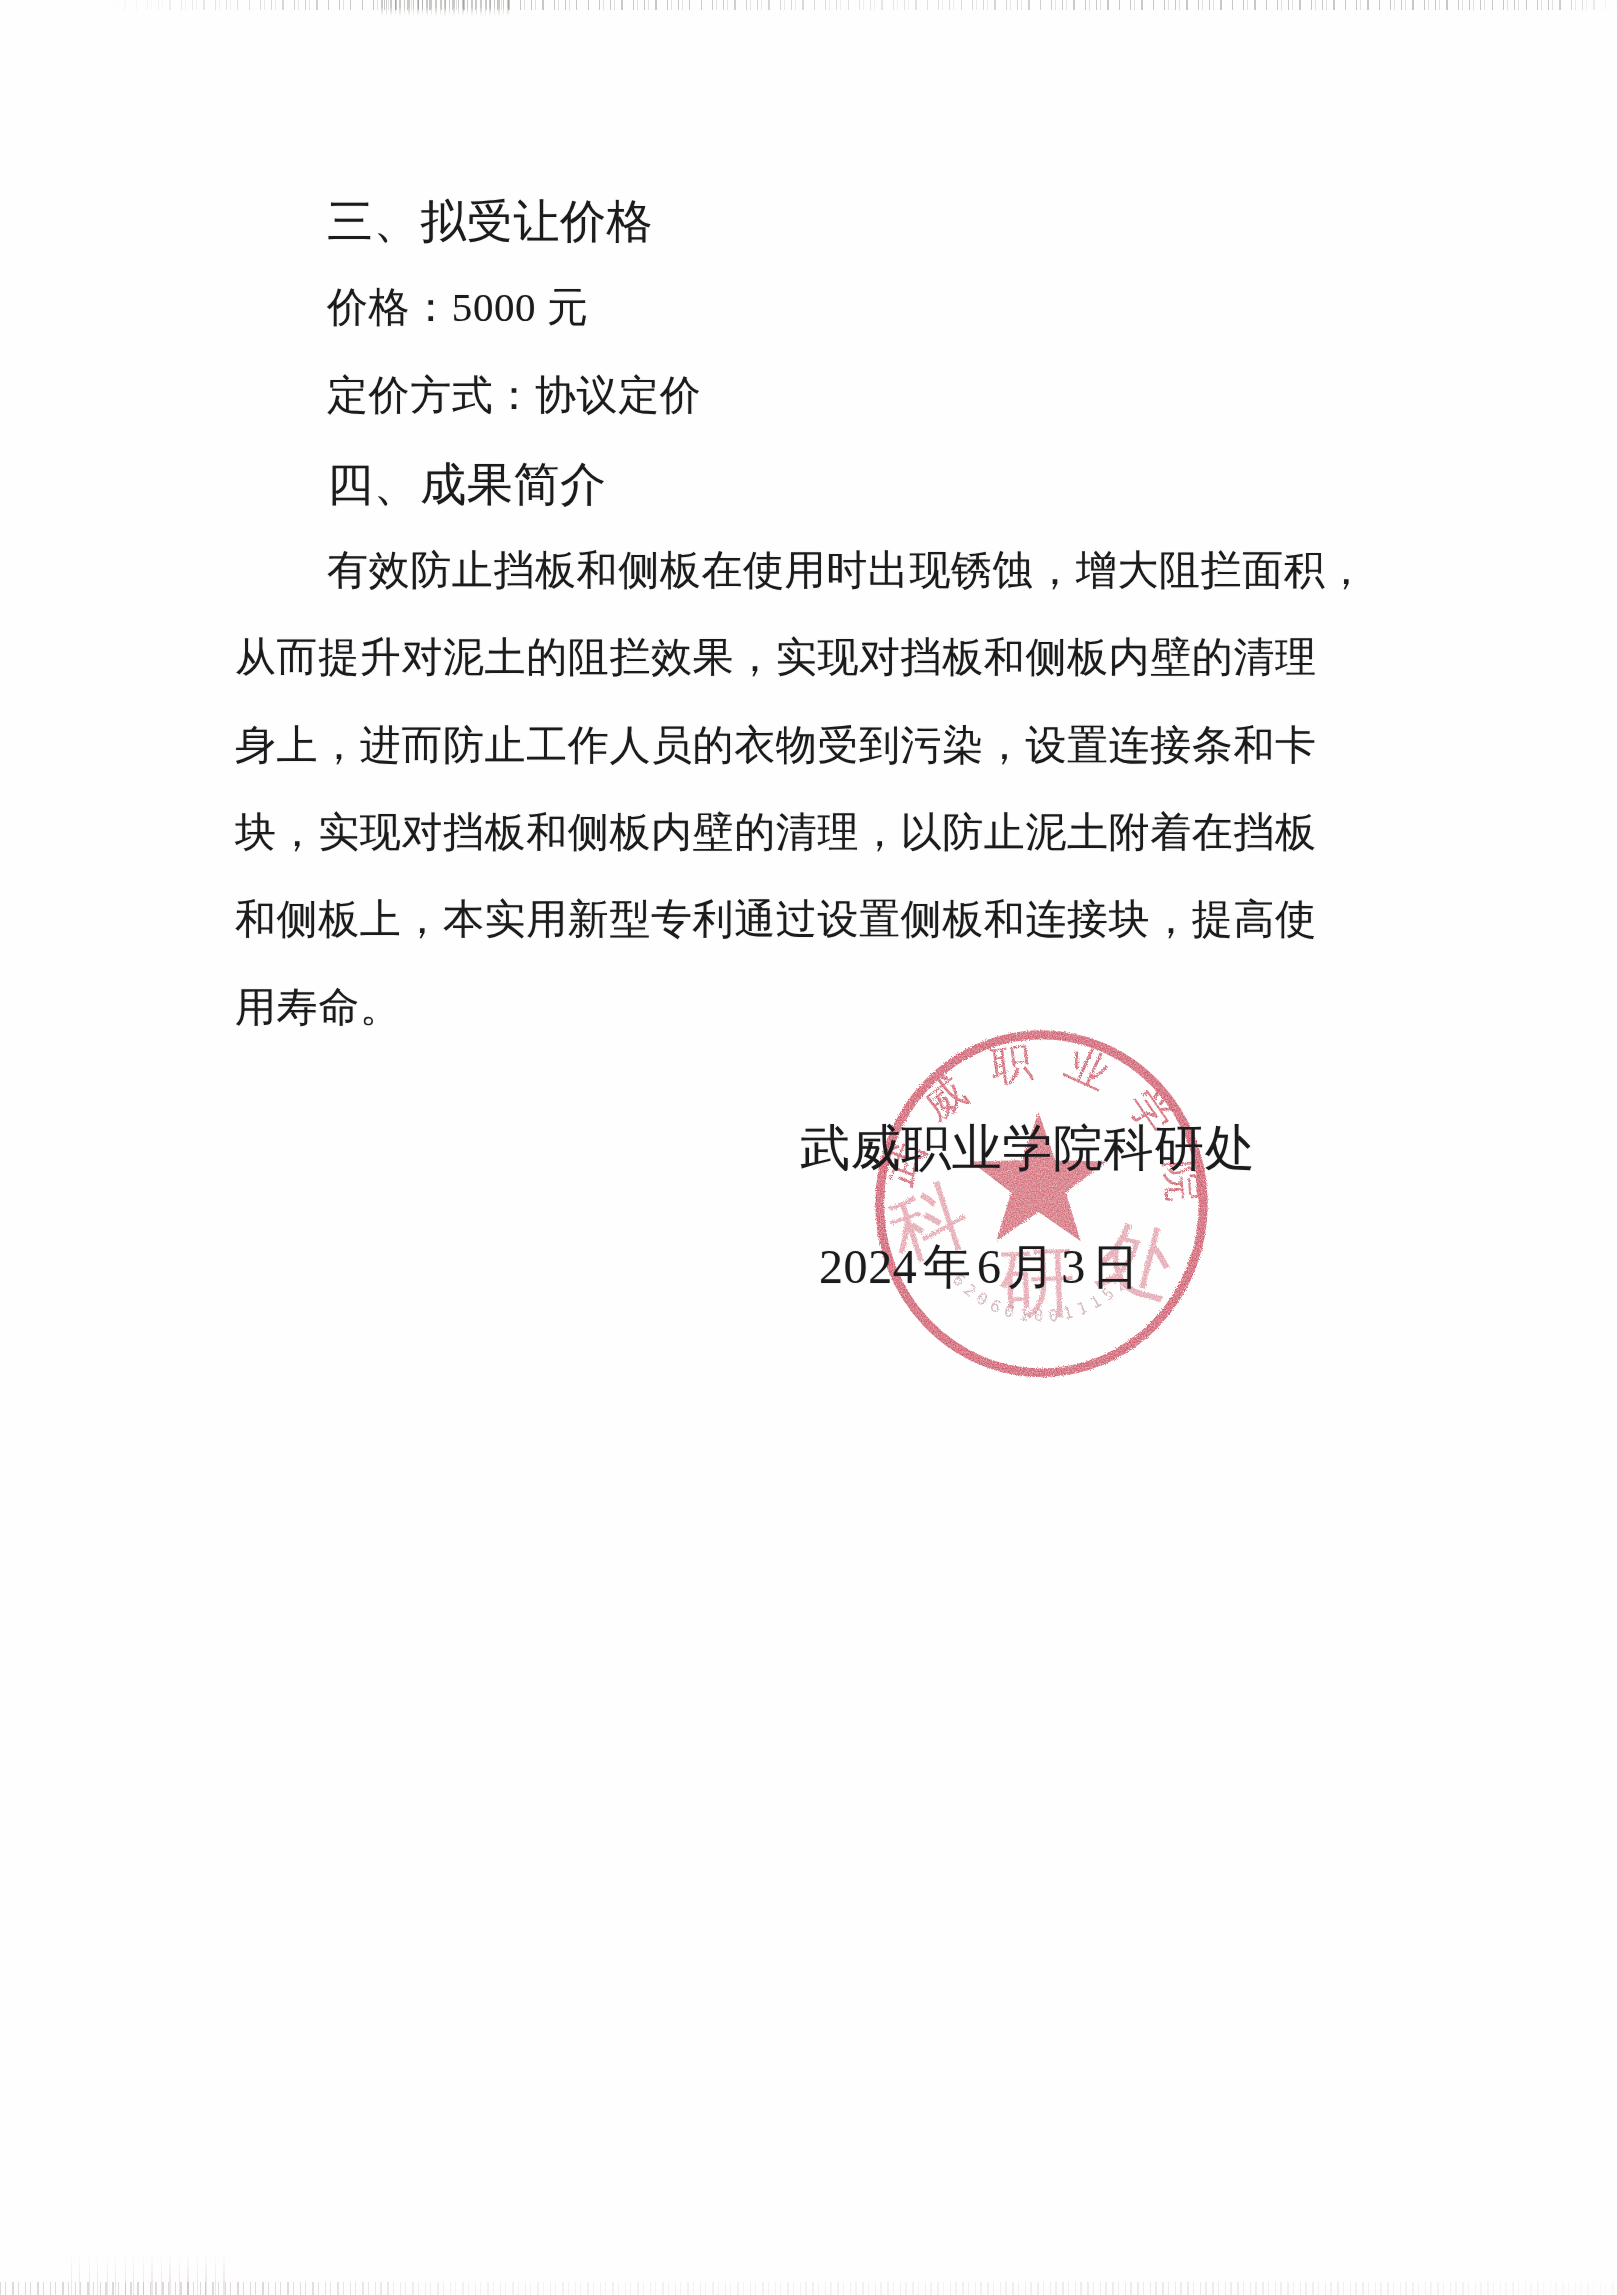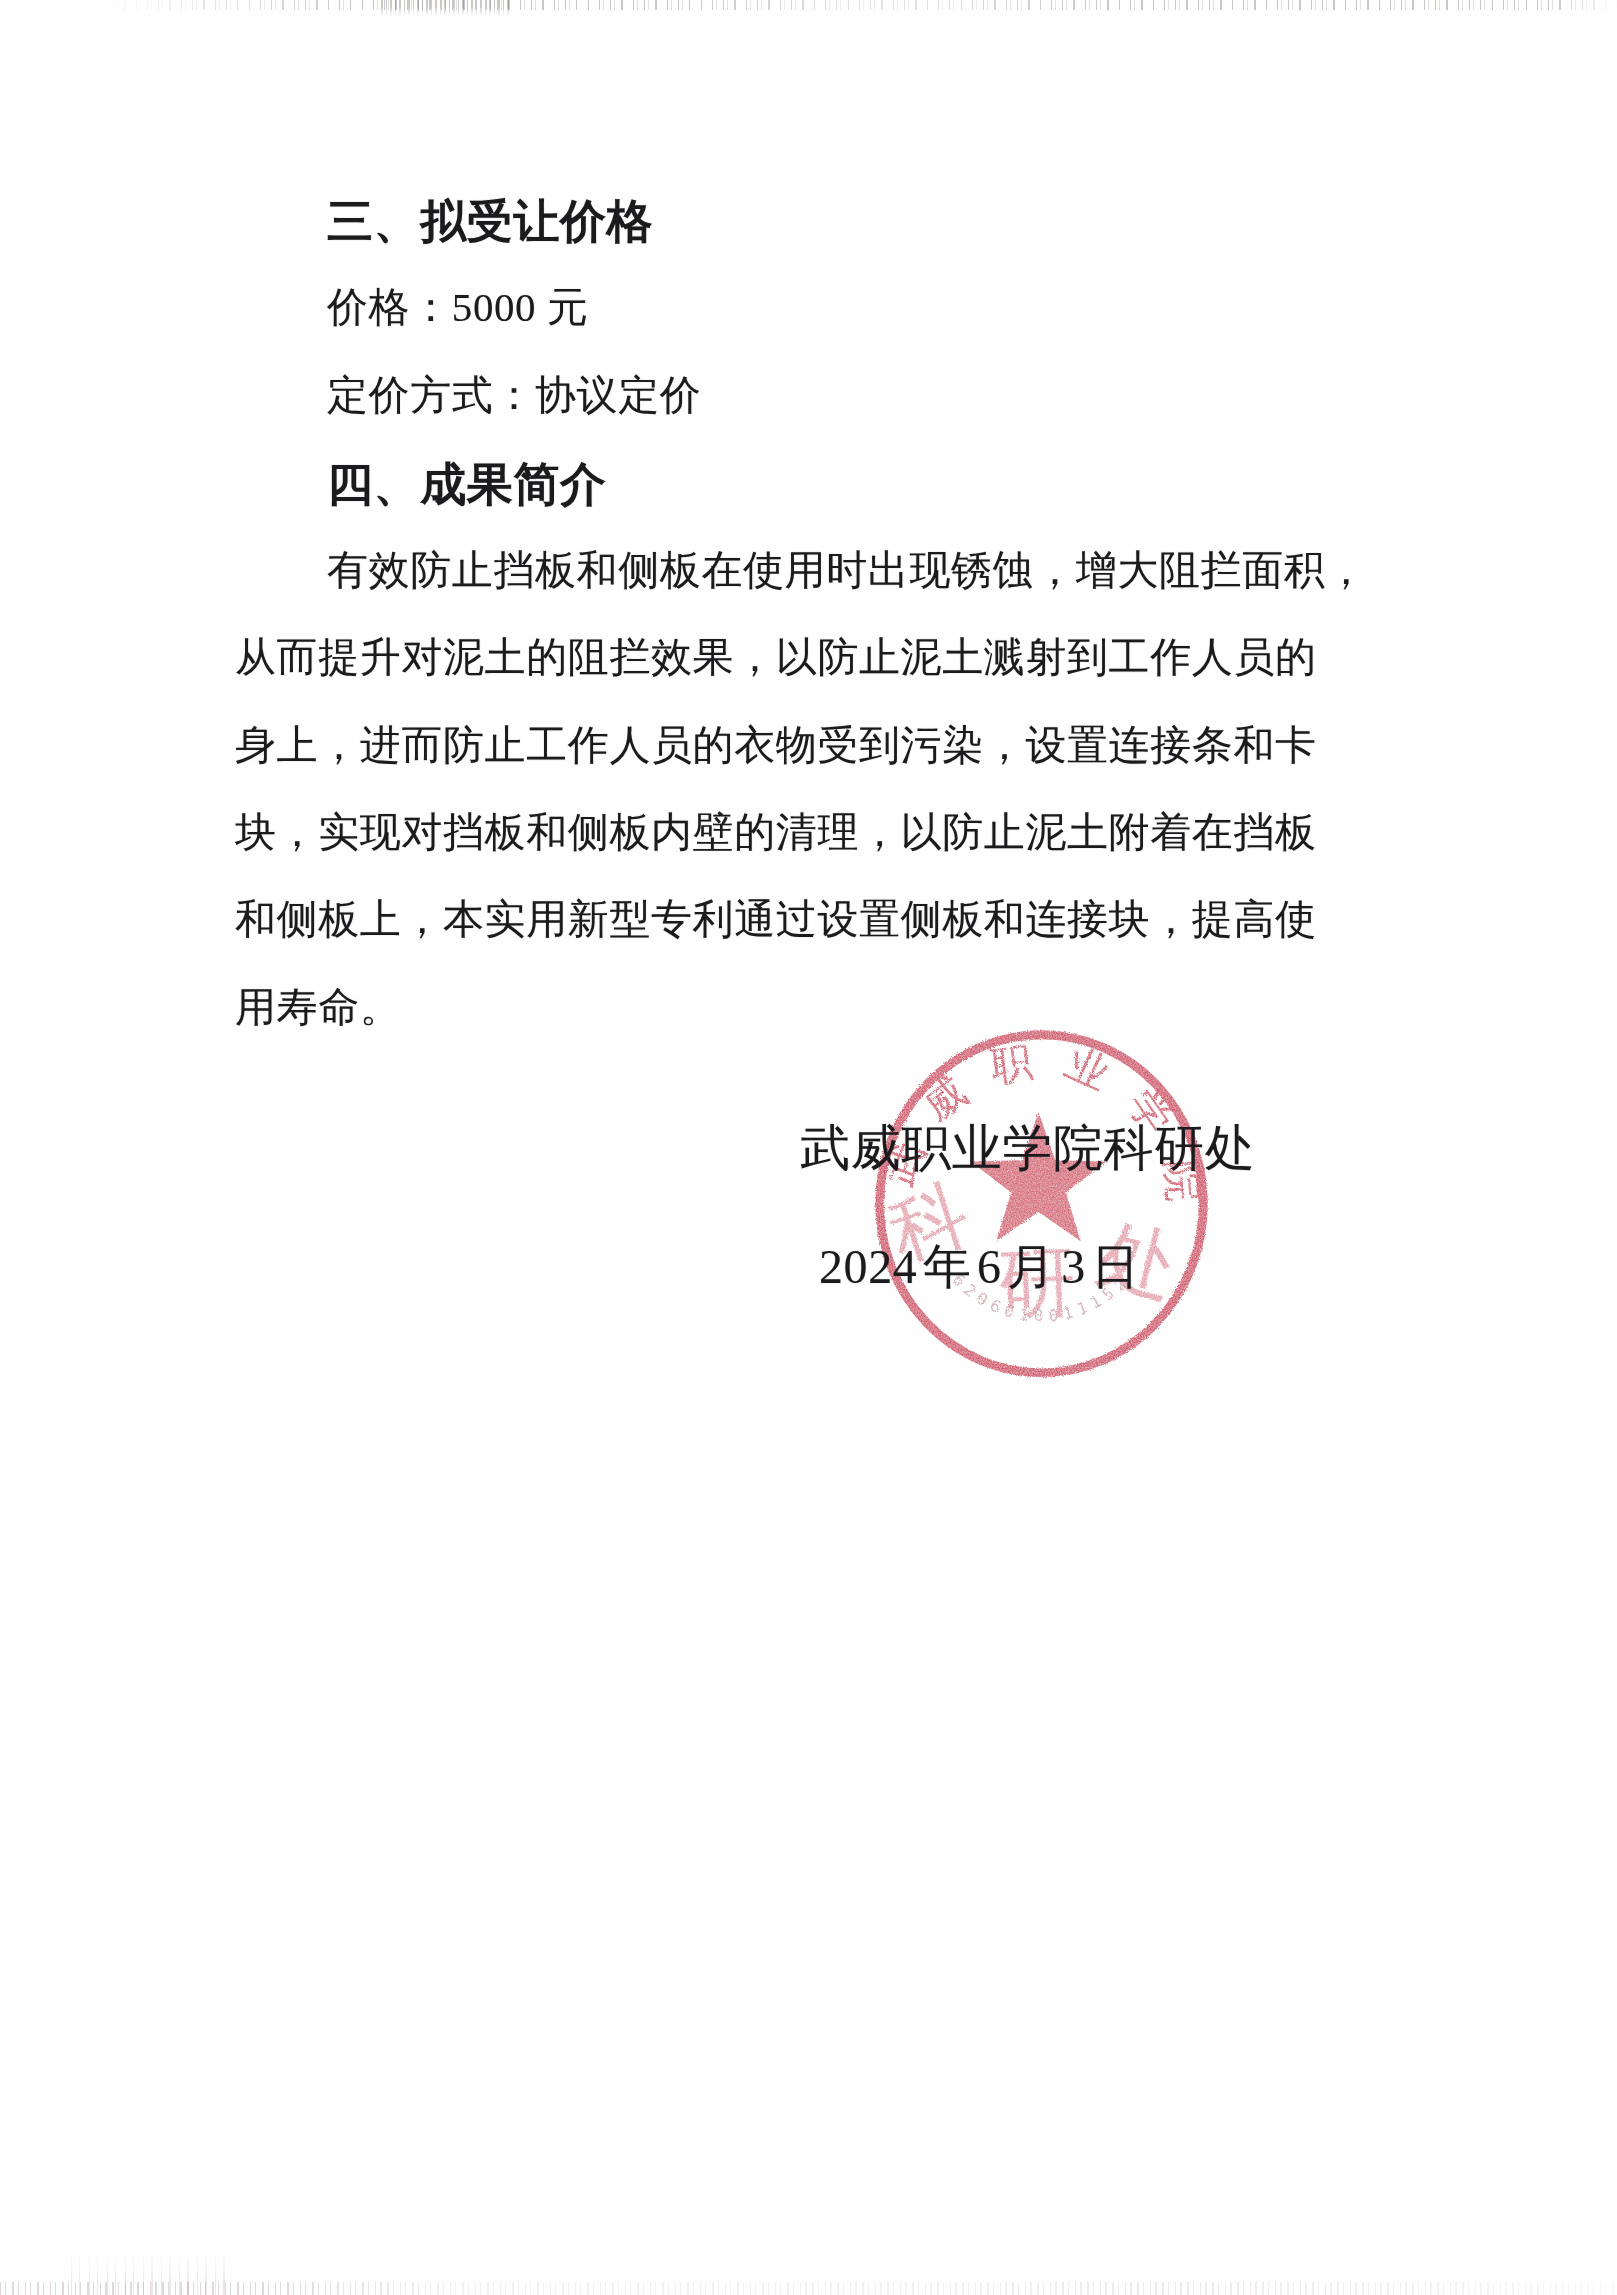--- a/index.html
+++ b/index.html
@@ -12,21 +12,21 @@
     overflow:hidden;
   }
   .line{
     position:absolute;
     white-space:pre;
     font-size:41px;
     line-height:1.1;
     letter-spacing:0.6px;
     text-shadow:0 0 1.2px rgba(20,20,20,0.28);
   }
-  .heading{font-weight:700;font-size:46px;}
+  .heading{font-weight:400;font-size:46px;}
   .sig-line{font-size:50px;font-family:Liberation Mono, monospace;}
   .date-line{font-size:48px;word-spacing:-7.1px;}
   .stamp{
     position:absolute;left:863px;top:1018px;
     width:357px;height:369px;
     mix-blend-mode:multiply;
     opacity:0.93;
   }
   .scan-noise-top{
     position:absolute;left:0;top:0;width:1618px;height:9.5px;
@@ -78,21 +78,21 @@
 
   <div class="line heading" style="left:327px;top:197px">三、拟受让价格</div>
 
   <div class="line" style="left:327px;top:285px">价格：5000 元</div>
 
   <div class="line" style="left:327px;top:373px">定价方式：协议定价</div>
 
   <div class="line heading" style="left:327px;top:460px">四、成果简介</div>
 
   <div class="line" style="left:327px;top:548px">有效防止挡板和侧板在使用时出现锈蚀，增大阻拦面积，</div>
-  <div class="line" style="left:235px;top:635px">从而提升对泥土的阻拦效果，以防止泥土溅射到工作人员的</div>
+  <div class="line" style="left:235px;top:635px">从而提升对泥土的阻拦效果，实现对挡板和侧板内壁的清理</div>
   <div class="line" style="left:235px;top:810px">块，实现对挡板和侧板内壁的清理，以防止泥土附着在挡板</div>
   <div class="line" style="left:235px;top:723px">身上，进而防止工作人员的衣物受到污染，设置连接条和卡</div>
   <div class="line" style="left:235px;top:897px">和侧板上，本实用新型专利通过设置侧板和连接块，提高使</div>
   <div class="line" style="left:235px;top:985px">用寿命。</div>
 
   <svg class="stamp" viewBox="0 0 600 620" aria-hidden="true">
     <defs>
       <filter id="inkrough" x="-8%" y="-8%" width="116%" height="116%">
         <feTurbulence type="fractalNoise" baseFrequency="0.55" numOctaves="2" seed="7" result="noise"></feTurbulence>
         <feDisplacementMap in="SourceGraphic" in2="noise" scale="6" result="disp"></feDisplacementMap>

